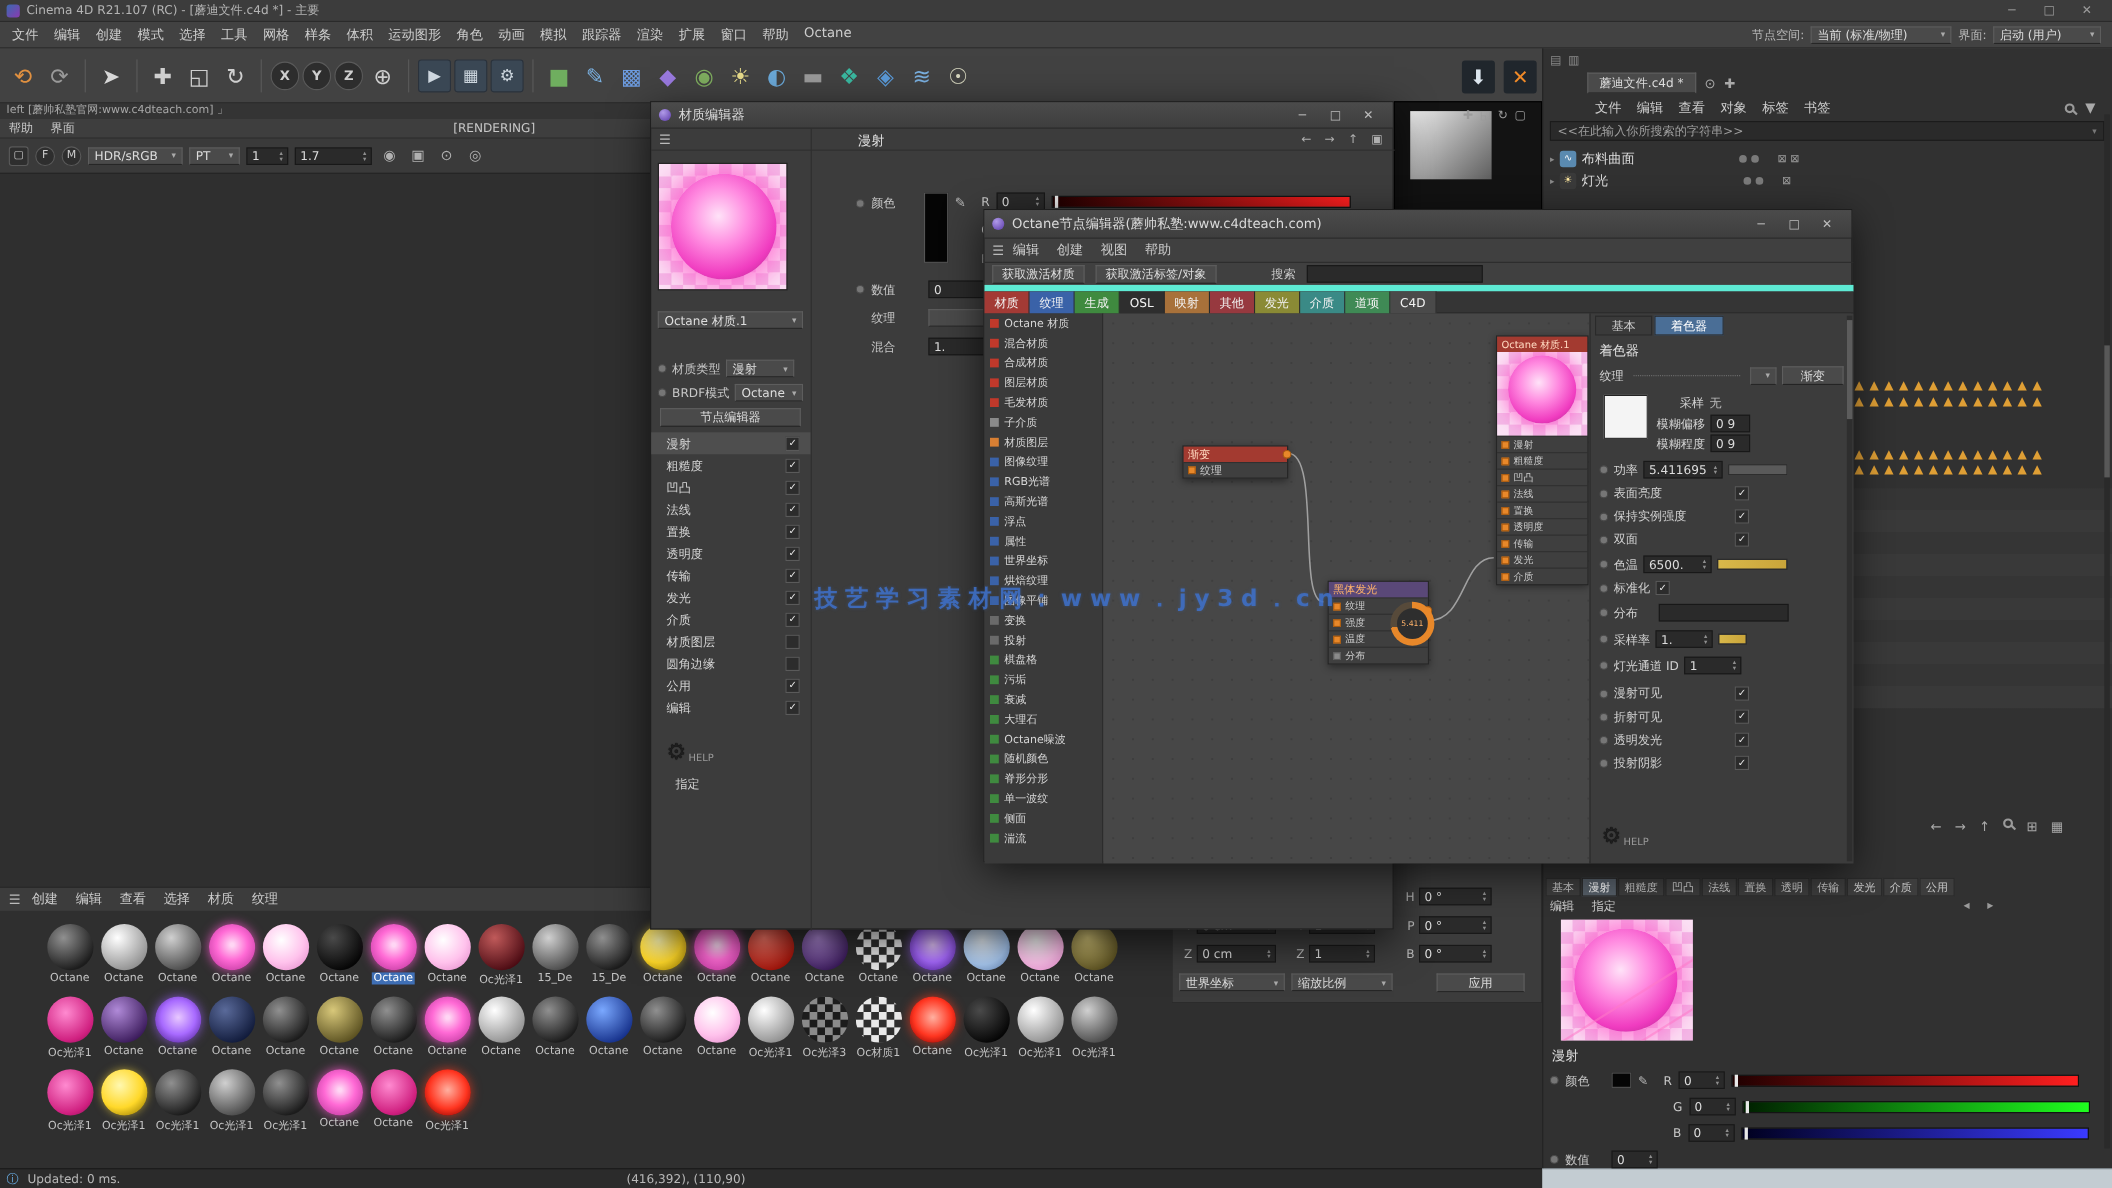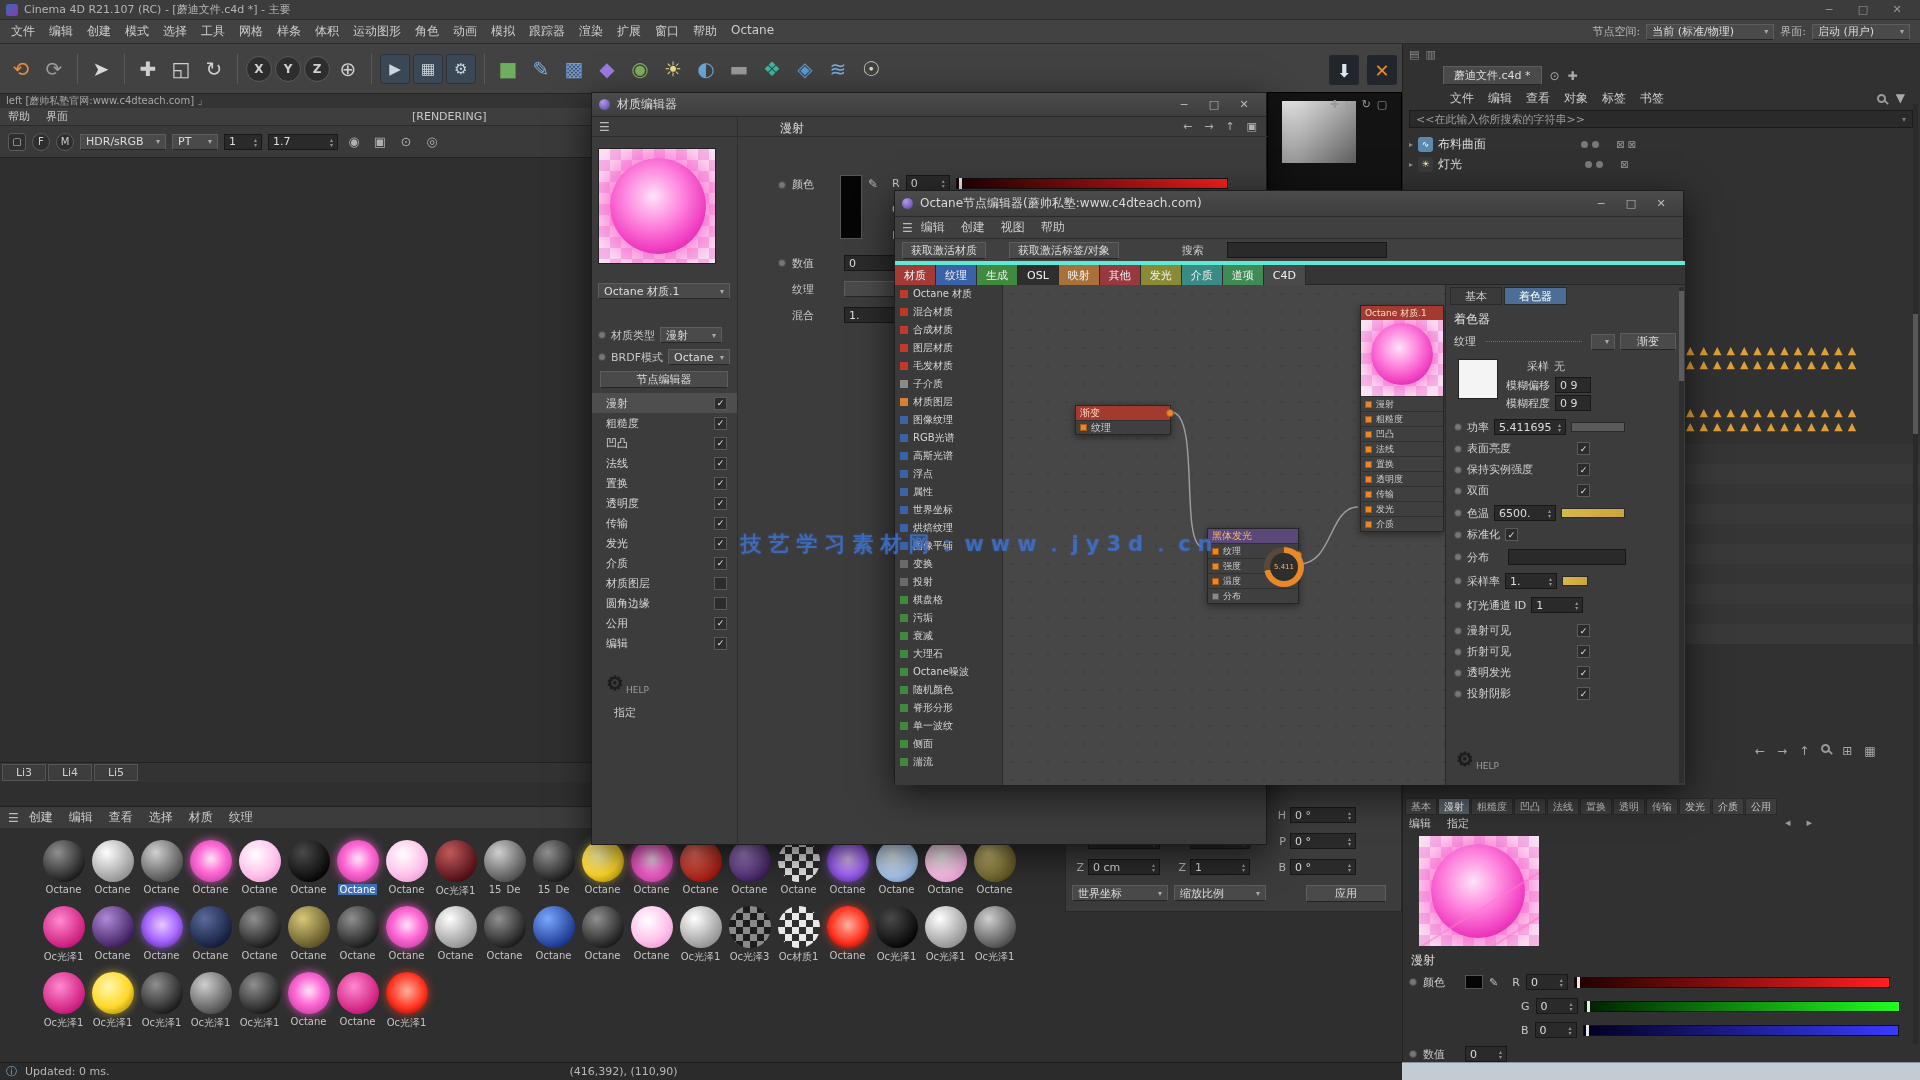--- a/index.html
+++ b/index.html
@@ -175,21 +175,21 @@
 .me-assign{position:absolute;left:22px;top:612px;font-size:11px;color:#cfcfcf;}
 .me-vline{position:absolute;left:145px;top:24px;width:1px;height:729px;background:#2e2e2e;}
 .me-sec{position:absolute;left:188px;top:28px;font-size:12px;color:#e2e2e2;}
 .me-r{position:absolute;display:flex;align-items:center;gap:6px;font-size:11px;}
 
 
 .ne{left:894px;top:190px;width:790px;height:594px;z-index:20;background:#404040;}
 .ne .wtitle{height:26px;}
 .ne-menu{position:absolute;left:0;top:26px;width:790px;height:22px;border-bottom:1px solid #2c2c2c;display:flex;align-items:center;padding:0 7px;font-size:12px;}
 .ne-menu .mitem{padding:0 8px;}
-.ne-toolb{position:absolute;left:0;top:48px;width:790px;height:26px;border-bottom:4px solid #5eead4;display:flex;align-items:center;gap:23px;padding:0 7px;}
+.ne-toolb{position:absolute;left:0;top:48px;width:790px;height:26px;border-bottom:6px solid #5eead4;display:flex;align-items:center;gap:10px;padding:0 7px;}
 .ne-tabs{position:absolute;left:0;top:74px;width:790px;height:20px;display:flex;background:#353535;border-bottom:1px solid #262626;}
 .netab{height:20px;display:inline-flex;align-items:center;padding:0 9px;font-size:11px;color:#f2f2f2;border-right:1px solid #2a2a2a;}
 .ne-list{position:absolute;left:0;top:94px;width:108px;height:500px;background:#3a3a3a;border-right:1px solid #2a2a2a;overflow:hidden;}
 .nli{height:18px;display:flex;align-items:center;gap:5px;padding:0 5px;font-size:10px;color:#d6d6d6;white-space:nowrap;}
 .chip{width:8px;height:8px;flex:none;}
 .ne-canvas{position:absolute;left:108px;top:94px;width:442px;height:500px;background:#474747;background-image:radial-gradient(#3e3e3e 1px,transparent 1px);background-size:18px 18px;overflow:hidden;}
 .node{position:absolute;background:#383838;border:1px solid #262626;box-shadow:0 2px 7px rgba(0,0,0,.45);font-size:10px;}
 .node-h{height:14px;display:flex;align-items:center;padding:0 4px;color:#ffd9c0;position:relative;font-size:10px;white-space:nowrap;}
 .node-h.red{background:#a33a30;}
 .node-h.vio{background:#5a4878;color:#ffb36a;}
@@ -323,25 +323,20 @@
         <span>1.7</span>
         <span class="stp"></span>
       </span>
     <span class="vp-tool">◉</span>
     <span class="vp-tool">▣</span>
     <span class="vp-tool">⊙</span>
     <span class="vp-tool">◎</span>
   </div>
 
 
-  <div class="vp-tabs">
-      <span class="vtab">Li3</span>
-      <span class="vtab">Li4</span>
-      <span class="vtab">Li5</span>
-    </div>
 
   <div class="mb-menu">
     <span class="burger"></span>
     <span style="display:flex">
         <span class="mitem">创建</span>
         <span class="mitem">编辑</span>
         <span class="mitem">查看</span>
         <span class="mitem">选择</span>
         <span class="mitem">材质</span>
         <span class="mitem">纹理</span>

